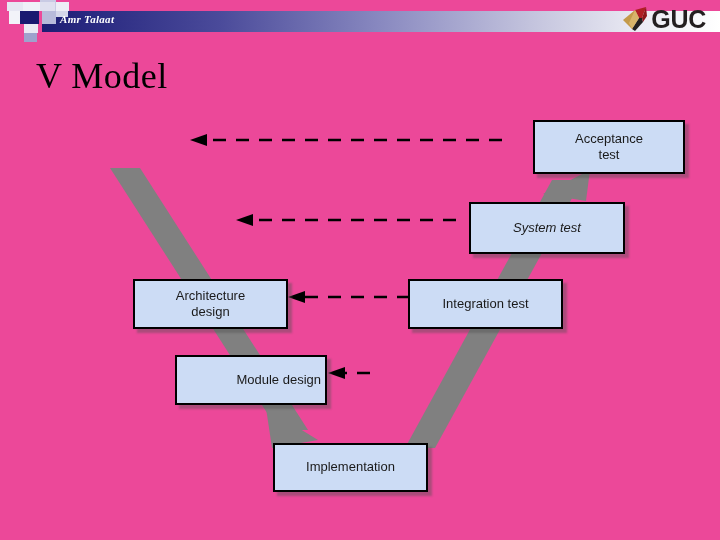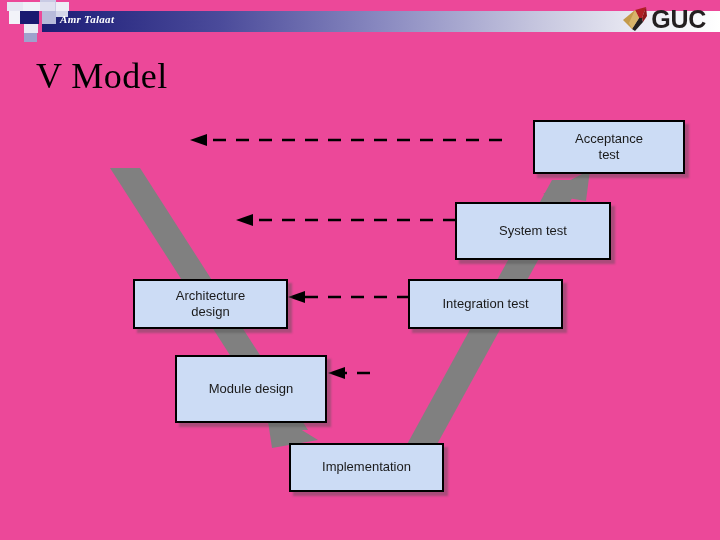--- a/index.html
+++ b/index.html
@@ -201,30 +201,30 @@
     </svg>
 
     <svg class="dashed-link" style="left:326px; top:366px; width:46px;" viewBox="0 0 46 14" xmlns="http://www.w3.org/2000/svg">
       <line x1="44" y1="7" x2="18" y2="7" stroke="#000" stroke-width="2.4" stroke-dasharray="13,10"></line>
       <polygon points="2,7 19,1 19,13" fill="#000"></polygon>
     </svg>
 
     <div class="node" style="left:485px; top:120px; width:152px; height:54px;margin-left:48px;">
         <span>Acceptance<br>test</span>
       </div>
-    <div class="node" style="left:455px; top:202px; width:156px; height:58px;">
+    <div class="node" style="left:469px; top:202px; width:156px; height:52px;font-style:italic;">
         <span>System test</span>
       </div>
     <div class="node" style="left:133px; top:279px; width:155px; height:50px;">
         <span>Architecture<br>design</span>
       </div>
     <div class="node" style="left:408px; top:279px; width:155px; height:50px;">
         <span>Integration test</span>
       </div>
-    <div class="node" style="left:175px; top:355px; width:152px; height:68px;">
+    <div class="node" style="left:175px; top:355px; width:152px; height:50px;justify-content:flex-end;">
         <span>Module design</span>
       </div>
-    <div class="node" style="left:289px; top:443px; width:155px; height:49px;">
+    <div class="node" style="left:273px; top:443px; width:155px; height:49px;">
         <span>Implementation</span>
       </div>
 
   </div>
 </div>
 
 </body></html>

